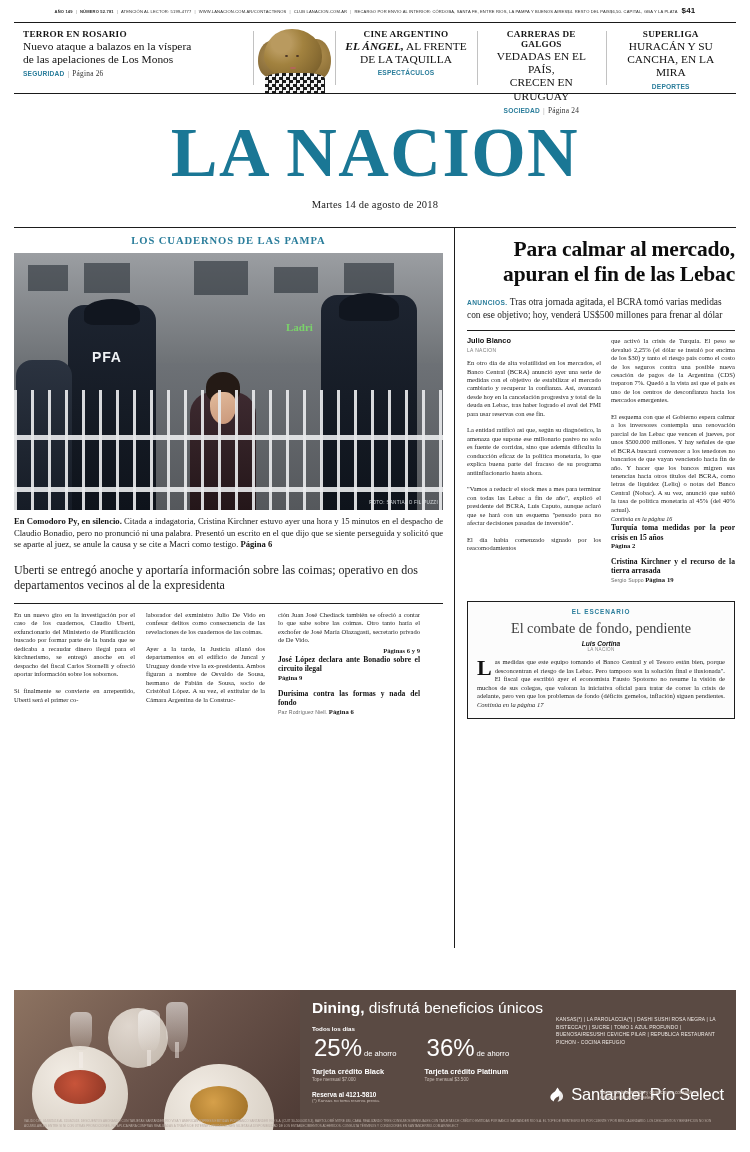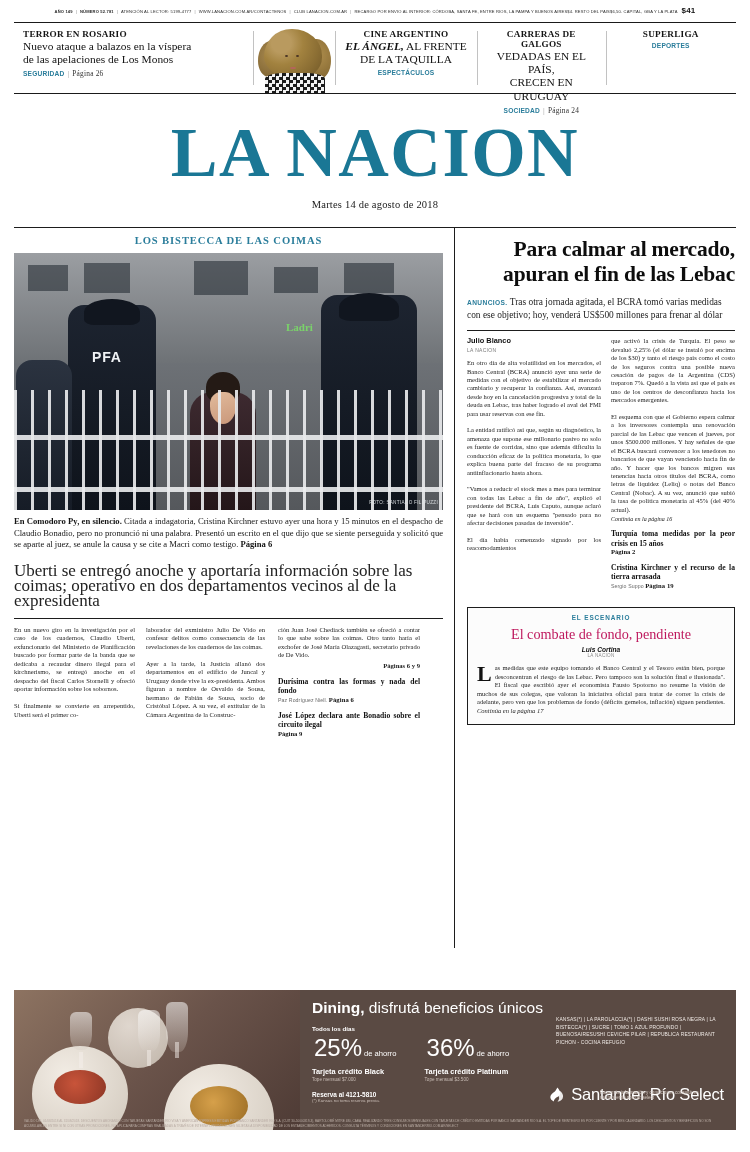--- a/index.html
+++ b/index.html
@@ -146,21 +146,21 @@
     font-family: "Liberation Serif", serif; font-size: 8.6px; line-height: 11.6px;
     color: #151515; padding: 6px 0 0 0; text-align: justify;
   }
   .caption b { font-weight: bold; }
   .headline-main {
     font-family: "Liberation Serif", serif; font-weight: bold;
     font-size: 31.5px; line-height: 35.5px; letter-spacing: -.3px;
     color: #0d0d0d; padding: 11px 0 0 0;
   }
   .subhead-main {
-    font-family: "Liberation Serif", serif; font-size: 17px; line-height: 15px;
+    font-family: "Liberation Serif", serif; font-size: 12px; line-height: 15px;
     color: #222; padding: 12px 0 0 0;
   }
   .rule-thin { border-top: 1px solid #1d1d1d; margin-top: 10px; }
 
   .lower-cols { display: flex; padding-top: 7px; }
   .lcol { width: 130px; padding-right: 9px; font-family: "Liberation Serif", serif; font-size: 6.55px; line-height: 8.5px; text-align: justify; color: #1c1c1c; }
   .lcol.c2 { padding-left: 2px; }
   .lcol.c3 { width: 146px; padding-right: 0; padding-left: 4px; }
   .brief { margin-bottom: 7px; }
   .brief-h { font-weight: bold; font-size: 7.6px; line-height: 9.2px; color: #111; }
@@ -190,21 +190,21 @@
   .byline-o { font-family: "Liberation Sans", sans-serif; font-size: 5px; color: #7a7a7a; letter-spacing: .3px; margin-bottom: 5px; }
   .cont-ital { font-style: italic; }
 
   .escenario {
     border: 1px solid #1d1d1d; margin-top: 10px; padding: 6px 9px 8px 9px; background: #fcfcfc;
   }
   .esc-kicker {
     text-align: center; font-family: "Liberation Sans", sans-serif; font-weight: bold;
     font-size: 6.4px; letter-spacing: .9px; color: #2a7d9b; margin-bottom: 5px;
   }
-  .esc-head { text-align: center; font-family: "Liberation Serif", serif; font-size: 14.2px; color: #be185d; margin-bottom: 3px; }
+  .esc-head { text-align: center; font-family: "Liberation Serif", serif; font-size: 14.2px; color: #404040; margin-bottom: 3px; }
   .esc-by { text-align: center; font-family: "Liberation Sans", sans-serif; font-weight: bold; font-style: italic; font-size: 6.6px; color: #111; }
   .esc-org { text-align: center; font-family: "Liberation Sans", sans-serif; font-size: 4.6px; color: #8a8a8a; letter-spacing: .3px; margin-bottom: 6px; }
   .esc-body { font-family: "Liberation Serif", serif; font-size: 6.5px; line-height: 8.6px; text-align: justify; color: #1c1c1c; }
   .esc-body .dropcap {
     float: left; font-size: 22px; line-height: 17px; font-weight: bold; padding: 1px 3px 0 0; color: #111;
   }
 
   
   .ad { position: absolute; left: 14px; right: 14px; bottom: 22px; height: 140px; background: #5a4a43; overflow: hidden; display: flex; }
   .ad-photo { width: 286px; position: relative; background: linear-gradient(135deg,#8d7361 0%,#6a534a 50%,#4e3b35 100%); overflow: hidden; }
@@ -302,36 +302,40 @@
         <span>VEDADAS EN EL PAÍS,</span><br>
         <span>CRECEN EN URUGUAY</span>
       </div>
       <div class="t-foot">
         <span class="t-sec">SOCIEDAD</span><span class="t-div">|</span><span class="t-pag">Página 24</span>
       </div>
     </div>
 
     <div class="teaser teaser-4">
       <div class="t-kicker">SUPERLIGA</div>
+      <div class="t-head">
+        <span>HURACÁN Y SU</span><br>
+        <span>CANCHA, EN LA MIRA</span>
+      </div>
       <div class="t-foot">
         <span class="t-sec">DEPORTES</span>
       </div>
     </div>
   </div>
 
   <div class="masthead">
     <div class="logo">LA NACION</div>
     <div class="dateline">Martes 14 de agosto de 2018</div>
   </div>
   <div class="rule-main"></div>
 
   <div class="body-grid">
 
     <div class="col-left">
-      <div class="section-kicker">LOS BISTECCA DE LAS COIMAS</div>
+      <div class="section-kicker">LOS CUADERNOS DE LAS PAMPA</div>
 
       <div class="photo-main">
         <div class="ph-sky"></div>
         <div class="ph-bldg"></div>
         <div class="ph-win" style="left:14px;top:12px;width:40px;height:26px;"></div>
         <div class="ph-win" style="left:70px;top:10px;width:46px;height:30px;"></div>
         <div class="ph-win" style="left:180px;top:8px;width:54px;height:34px;"></div>
         <div class="ph-win" style="left:260px;top:14px;width:44px;height:26px;"></div>
         <div class="ph-win" style="left:330px;top:10px;width:50px;height:30px;"></div>
 
@@ -366,27 +370,27 @@
         <div class="lcol" style="white-space:pre-line">En un nuevo giro en la investigación por el caso de los cuadernos, Claudio Uberti, exfuncionario del Ministerio de Planificación buscado por formar parte de la banda que se dedicaba a recaudar dinero ilegal para el kirchnerismo, se entregó anoche en el despacho del fiscal Carlos Stornelli y ofreció aportar información sobre los sobornos.
 
 Si finalmente se convierte en arrepentido, Uberti será el primer co-</div>
         <div class="lcol c2" style="white-space:pre-line">laborador del exministro Julio De Vido en confesar delitos como consecuencia de las revelaciones de los cuadernos de las coimas.
 
 Ayer a la tarde, la Justicia allanó dos departamentos en el edificio de Juncal y Uruguay donde vive la ex-presidenta. Ambos figuran a nombre de Osvaldo de Sousa, hermano de Fabián de Sousa, socio de Cristóbal López. A su vez, el extitular de la Cámara Argentina de la Construc-</div>
         <div class="lcol c3">
           <div>ción Juan José Chediack también se ofreció a contar lo que sabe sobre las coimas. Otro tanto haría el exchofer de José María Olazagasti, secretario privado de De Vido.</div>
           <div style="text-align:right;font-weight:bold;font-size:6.6px;margin-top:2px;">Páginas 6 y 9</div>
 
+          <div class="brief">
+            <div class="brief-h">José López declara ante Bonadio sobre el circuito ilegal</div>
+            <div class="brief-pg">Página 9</div>
+          </div>
           <div class="brief" style="margin-top:7px;">
             <div class="brief-h">Durísima contra las formas y nada del fondo</div>
             <div class="brief-by"><span>Paz Rodríguez Niell.</span> <b>Página 6</b></div>
-          </div>
-          <div class="brief">
-            <div class="brief-h">José López declara ante Bonadio sobre el circuito ilegal</div>
-            <div class="brief-pg">Página 9</div>
           </div>
         </div>
       </div>
     </div>
 
     <div class="col-right">
       <div class="headline-right">Para calmar al mercado, apuran el fin de las Lebac</div>
       <div class="deck-right">
         <span class="anun">ANUNCIOS.</span><span> Tras otra jornada agitada, el BCRA tomó varias medidas con ese objetivo; hoy, venderá US$500 millones para frenar al dólar</span>
       </div>
@@ -403,21 +407,21 @@
 "Vamos a reducir el stock mes a mes para terminar con todas las Lebac a fin de año", explicó el presidente del BCRA, Luis Caputo, aunque aclaró que se hará con un esquema "pensado para no afectar decisiones pasadas de inversión".
 
 El día había comenzado signado por los reacomodamientos</div>
         </div>
         <div class="rcol c2">
           <div style="white-space:pre-line">que activó la crisis de Turquía. El peso se devaluó 2,25% (el dólar se instaló por encima de los $30) y tanto el riesgo país como el costo de los seguros contra una posible nueva cesación de pagos de la Argentina (CDS) treparon 7%. Quedó a la vista así que el país es uno de los centros de desconfianza hacia los mercados emergentes.
 
 El esquema con que el Gobierno espera calmar a los inversores contempla una renovación parcial de las Lebac que vencen el jueves, por unos $500.000 millones. Y hay señales de que el BCRA buscará convencer a los tenedores no bancarios de que vayan venciendo hacia fin de año. Y hacer que los bancos migren sus tenencias hacia otros títulos del BCRA, como letras de liquidez (Leliq) o notas del Banco Central (Nobac). A su vez, anunció que subió la tasa de política monetaria al 45% (del 40% actual).</div>
           <div class="cont-ital" style="font-size:6px;margin-top:1px;">Continúa en la página 16</div>
 
-          <div class="brief" style="margin-top:6px;">
+          <div class="brief" style="">
             <div class="brief-h">Turquía toma medidas por la peor crisis en 15 años</div>
             <div class="brief-pg">Página 2</div>
           </div>
           <div class="brief">
             <div class="brief-h">Cristina Kirchner y el recurso de la tierra arrasada</div>
             <div class="brief-by"><span>Sergio Suppo</span> <b>Página 19</b></div>
           </div>
         </div>
       </div>
 

